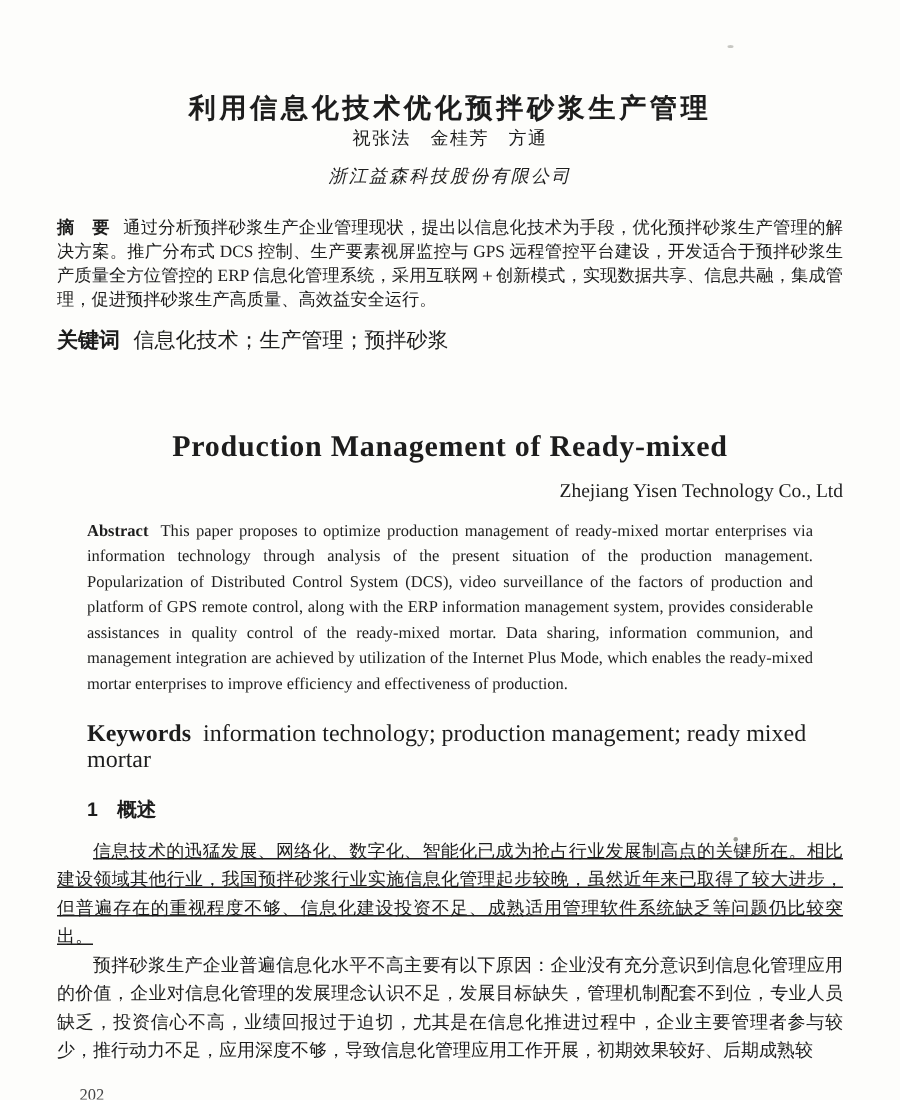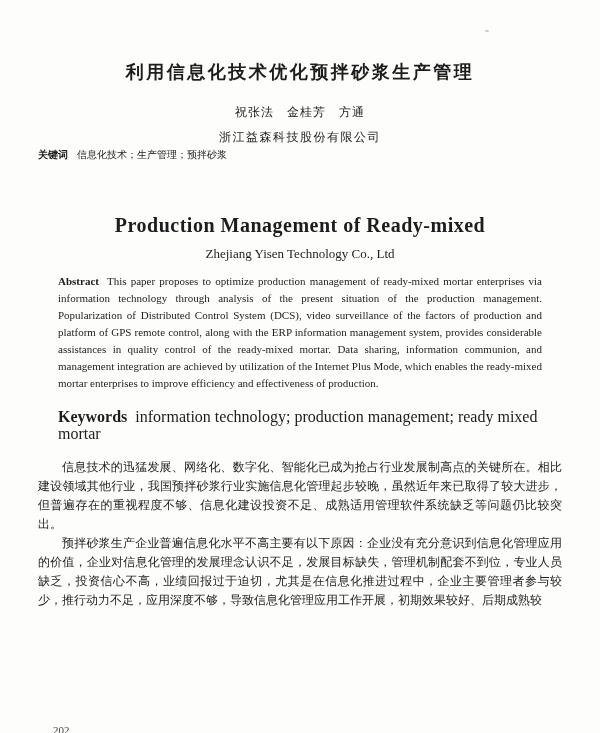--- a/index.html
+++ b/index.html
@@ -16,48 +16,48 @@
     padding:0 38px;
     box-sizing:border-box;
   }
   
   .cn-title {
     margin:0; padding-top:60px;
     font-size:18px; font-weight:bold;
     text-align:center; letter-spacing:2.5px;
   }
   .cn-authors {
-    margin-top:20px; text-align:center;
+    text-align:center;
     font-size:12px; letter-spacing:1px;
   }
   .cn-affiliation {
     margin-top:8px; text-align:center;
-    font-size:12px; letter-spacing:1.5px;
+    font-size:12px; letter-spacing:1.5px;font-style:italic;
   }
   
   .cn-abstract {
     margin-top:18px;
     font-size:11.5px; line-height:16px;
     text-align:justify;
   }
   .cn-abstract .label, .cn-keywords .label { font-weight:bold; margin-right:9px; }
   .cn-keywords {
-    font-size:10px; line-height:16px; margin-top:1px;
+    font-size:14px; line-height:16px; margin-top:1px;
   }
   
   .en-title {
     margin:46px 0 0 0;
     font-size:20px; font-weight:bold;
     text-align:center; line-height:32px;
     letter-spacing:0.5px;
     font-family:Liberation Serif, serif;
   }
   .en-title span { display:block; }
   .en-authors { margin-top:13px; text-align:center; font-size:13px; word-spacing:3px; }
-  .en-affiliation { margin-top:5px; text-align:center; font-size:13px; }
+  .en-affiliation { margin-top:5px; text-align:right; font-size:13px; }
   
   .en-abstract {
     margin-top:11px; padding:0 20px;
     font-size:11px; line-height:17px;
     text-align:justify;
   }
   .en-abstract .label, .en-keywords .label { font-weight:bold; margin-right:8px; }
   .en-keywords {
     padding:0 20px;
     font-size:16px; line-height:17px;
@@ -67,21 +67,21 @@
     margin:15px 0 0 20px;
     font-size:13px; font-weight:bold;
     font-family:"Liberation Sans", sans-serif;
   }
   .section-heading .num { margin-right:13px; }
   .body-para {
     margin:0;
     font-size:12px; line-height:19px;
     text-align:justify; text-indent:2em;
   }
-  .body-para.first { margin-top:9px; }
+  .body-para.first { margin-top:9px;text-decoration:underline; }
   
   .page-number {
     position:absolute; left:53px; top:724px;
     font-size:11px; color:#444;
   }
   
   .speck { position:absolute; background:#9a9a93; border-radius:50%; }
   .speck.s1 { width:3px; height:3px; left:489px; top:558px; }
   .speck.s2 { width:4px; height:2px; left:485px; top:30px; opacity:.55; }
 </style>
@@ -89,34 +89,36 @@
 <body>
 
 <div class="page">
 
   <h1 class="cn-title">利用信息化技术优化预拌砂浆生产管理</h1>
 
   <div class="cn-authors">祝张法　金桂芳　方通</div>
 
   <div class="cn-affiliation">浙江益森科技股份有限公司</div>
 
+  <p class="cn-abstract"><span class="label">摘　要</span><span>通过分析预拌砂浆生产企业管理现状，提出以信息化技术为手段，优化预拌砂浆生产管理的解决方案。推广分布式 DCS 控制、生产要素视屏监控与 GPS 远程管控平台建设，开发适合于预拌砂浆生产质量全方位管控的 ERP 信息化管理系统，采用互联网＋创新模式，实现数据共享、信息共融，集成管理，促进预拌砂浆生产高质量、高效益安全运行。</span></p>
 
   <p class="cn-keywords"><span class="label">关键词</span><span>信息化技术；生产管理；预拌砂浆</span></p>
 
   <h2 class="en-title">
     <span>Production Management of Ready-mixed</span>
   </h2>
 
 
   <div class="en-affiliation">Zhejiang Yisen Technology Co., Ltd</div>
 
   <p class="en-abstract"><span class="label">Abstract</span><span>This paper proposes to optimize production management of ready-mixed mortar enterprises via information technology through analysis of the present situation of the production management. Popularization of Distributed Control System (DCS), video surveillance of the factors of production and platform of GPS remote control, along with the ERP information management system, provides considerable assistances in quality control of the ready-mixed mortar. Data sharing, information communion, and management integration are achieved by utilization of the Internet Plus Mode, which enables the ready-mixed mortar enterprises to improve efficiency and effectiveness of production.</span></p>
 
   <p class="en-keywords"><span class="label">Keywords</span><span>information technology; production management; ready mixed mortar</span></p>
 
+  <h3 class="section-heading"><span class="num">1</span><span>概述</span></h3>
 
   <p class="body-para first">信息技术的迅猛发展、网络化、数字化、智能化已成为抢占行业发展制高点的关键所在。相比建设领域其他行业，我国预拌砂浆行业实施信息化管理起步较晚，虽然近年来已取得了较大进步，但普遍存在的重视程度不够、信息化建设投资不足、成熟适用管理软件系统缺乏等问题仍比较突出。</p>
 
   <p class="body-para">预拌砂浆生产企业普遍信息化水平不高主要有以下原因：企业没有充分意识到信息化管理应用的价值，企业对信息化管理的发展理念认识不足，发展目标缺失，管理机制配套不到位，专业人员缺乏，投资信心不高，业绩回报过于迫切，尤其是在信息化推进过程中，企业主要管理者参与较少，推行动力不足，应用深度不够，导致信息化管理应用工作开展，初期效果较好、后期成熟较</p>
 
   <div class="page-number">202</div>
 
   <div class="speck s1"></div>
   <div class="speck s2"></div>
 

